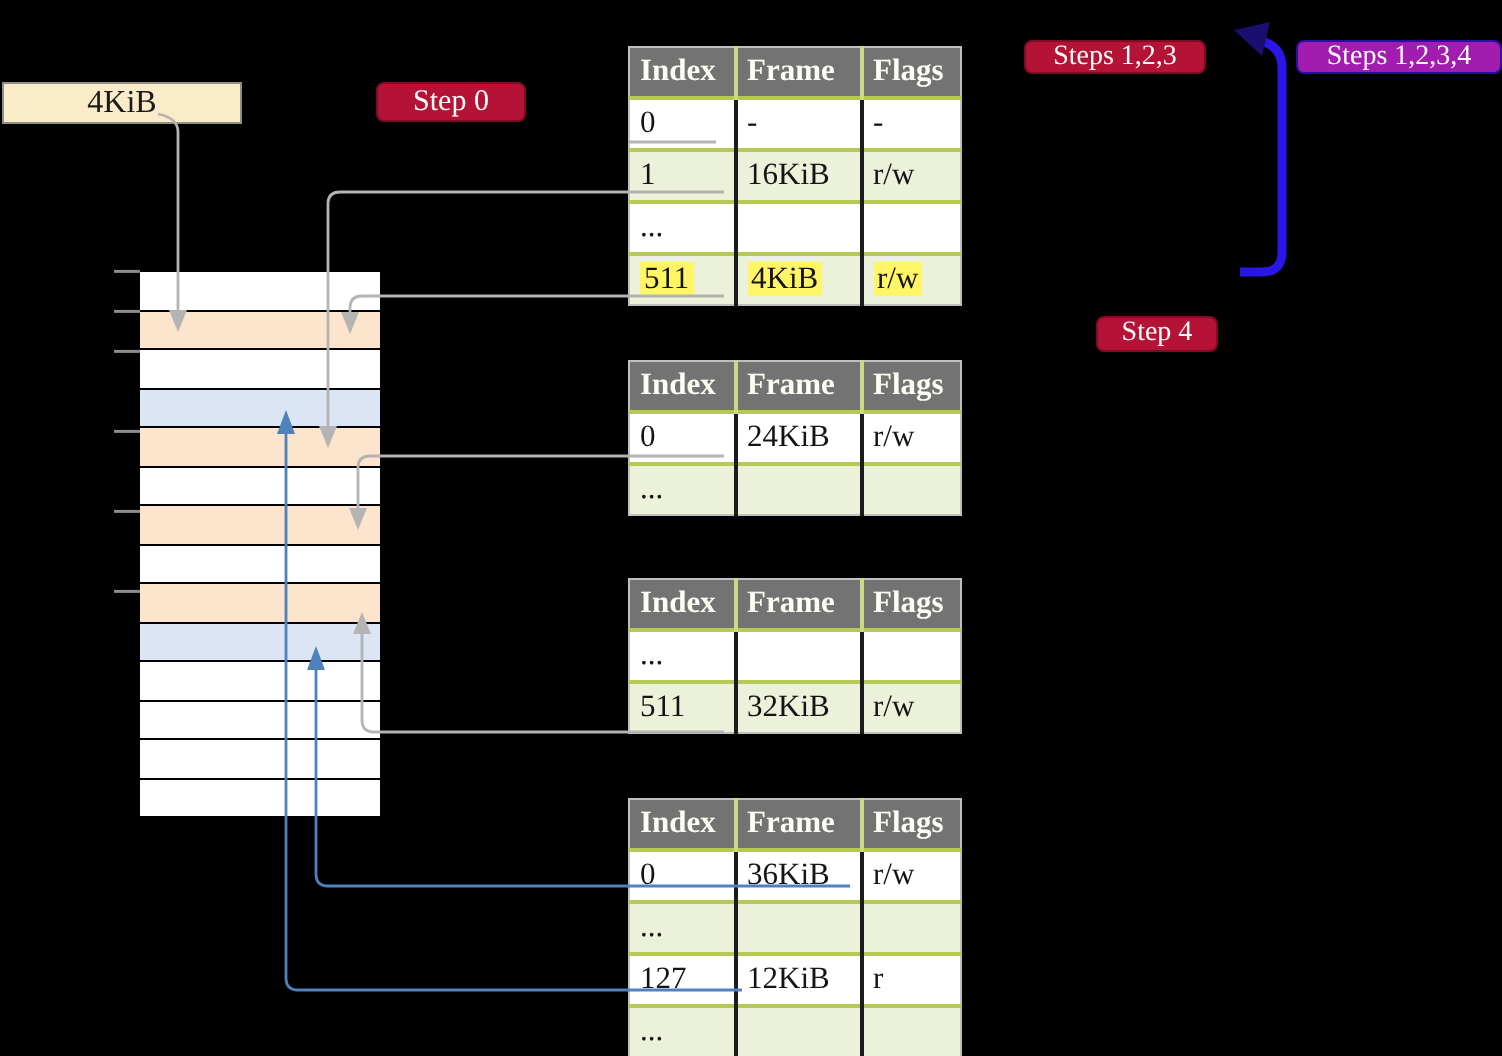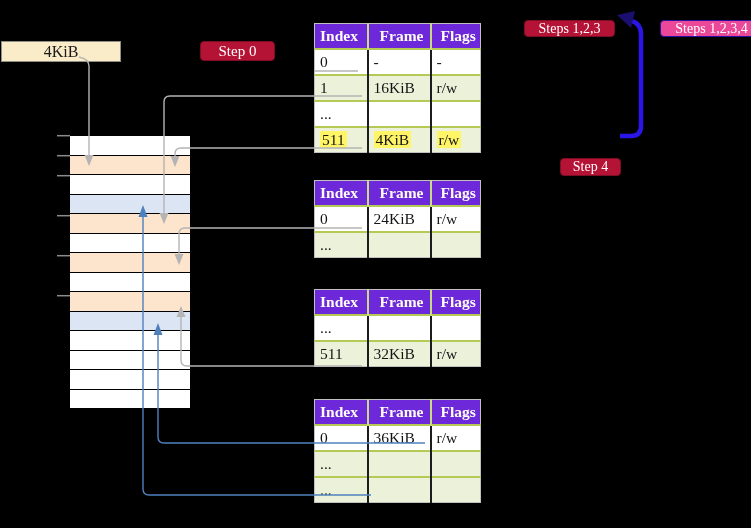--- a/index.html
+++ b/index.html
@@ -13,48 +13,47 @@
   .page-size-box {
     left:1px; top:41px; width:120px; height:21px;
     background:#fbecc9; border:1px solid #8f8f85;
     color:#1a1a1a; font-size:16px; line-height:19px; text-align:center;
   }
 
   
   .badge {
     color:#fff; text-align:center; border-radius:4px;
     white-space:nowrap;
-    margin-left:12px;
   }
   .badge.crimson { background:#b41335; border:1px solid #7e0c24; }
-  .badge.blue    { background:#ec4899; border:1px solid #2a10a0; }
+  .badge.blue    { background:#a21caf; border:1px solid #2a10a0; }
   .badge-step0    { left:188px; top:41px;  width:75px;  height:20px; font-size:15px; line-height:18px; }
   .badge-steps123 { left:512px; top:20px;  width:91px;  height:17px; font-size:14px; line-height:15px; }
   .badge-steps1234{ left:648px; top:20px;  width:103px; height:17px; font-size:14px; line-height:15px; }
   .badge-step4    { left:548px; top:158px; width:61px;  height:18px; font-size:14px; line-height:16px; }
 
   
   .strip { left:70px; top:135px; width:120px; border-top:1.5px solid #000; }
   .strip-row { height:18.5px; border-bottom:1.5px solid #000; }
 
   
   table.ptable {
     position:absolute; left:314px; width:166px;
     border-collapse:collapse; table-layout:fixed;
     border:1px solid #c0c0c0;
     font-family:"Liberation Serif","DejaVu Serif",serif;
   }
   .ptable col.c-index { width:53px; }
   .ptable col.c-frame { width:63px; }
   .ptable col.c-flags { width:50px; }
   .ptable th {
-    background:#6d28d9; color:#fdfdf5; font-weight:bold; font-size:15.5px;
+    background:#737373; color:#fdfdf5; font-weight:bold; font-size:15.5px;
     text-align:left; padding:0 0 0 5px; height:24px;
   }
-  .ptable th + th { border-left:2px solid #c9da85;text-align:center; }
+  .ptable th + th { border-left:2px solid #c9da85; }
   .ptable td {
     font-size:15.5px; color:#141414; text-align:left;
     padding:0 0 0 5px; height:24px; border-top:2px solid #b5ca55;
     overflow:hidden; white-space:nowrap;
   }
   .ptable td + td { border-left:2px solid #1c1c1c; }
   .ptable tr.shade-white td { background:#ffffff; }
   .ptable tr.shade-green td { background:#ecf1da; }
   .hl { background:#fff566; padding:0 2px; }
 
@@ -195,20 +194,25 @@
         <tbody>
           <tr class="shade-white">
             <td>0</td>
             <td>36KiB</td>
             <td>r/w</td>
           </tr>
           <tr class="shade-green">
             <td>...</td>
             <td></td>
             <td></td>
+          </tr>
+          <tr class="shade-white">
+            <td>127</td>
+            <td>12KiB</td>
+            <td>r</td>
           </tr>
           <tr class="shade-green">
             <td>...</td>
             <td></td>
             <td></td>
           </tr>
         </tbody>
       </table>
     </div>
 

